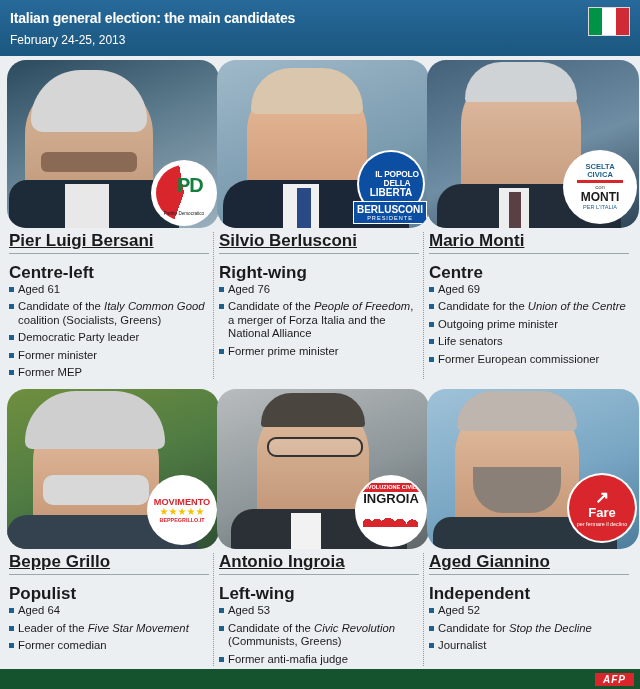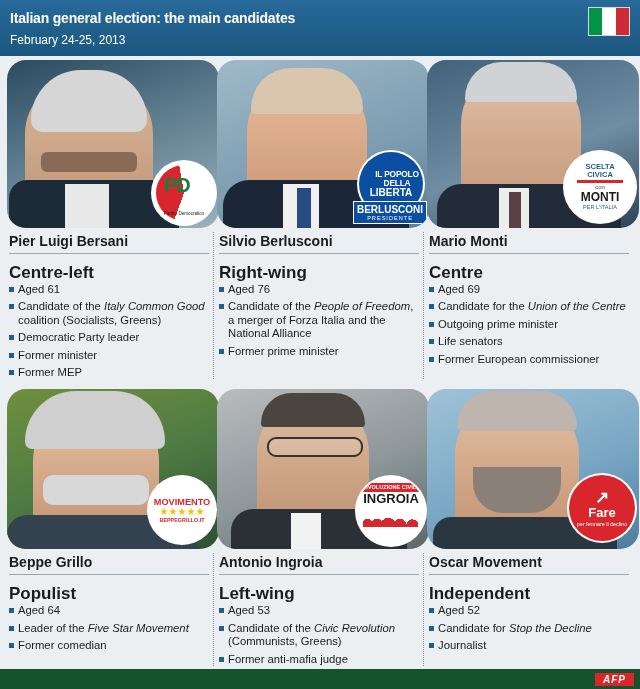--- a/index.html
+++ b/index.html
@@ -69,24 +69,25 @@
     height:6px;
   }
   .photo{
     position:relative;
     width:212px;height:168px;
     overflow:hidden;
     background:#6b7b86;
     border-radius:19px;
   }
   .name{
-    font-size:14px;
+    font-size:17px;
     font-weight:bold;
     margin:5px 0 4px 2px;
     line-height:16px;
+    text-decoration:underline;
   }
   .rule{
     border-top:1px solid #9aa7ae;
     margin:0 2px 4px 2px;
   }
   .align{
     font-size:17px;
     margin:12px 0 4px 2px;
     line-height:13px;
     font-weight:bold;
@@ -134,21 +135,21 @@
     flex-direction:column;
   }
   .pd-inner{
     width:56px;height:56px;border-radius:50%;
     background:conic-gradient(from 200deg,#d8262c 0deg 150deg,#ffffff 150deg 360deg);
     display:flex;align-items:center;justify-content:center;
     position:relative;
   }
   .pd-letters{
     font-size:20px;font-weight:bold;color:#15803d;
-    position:absolute;top:9px;left:8px;letter-spacing:-1px;
+    position:absolute;top:9px;left:21px;letter-spacing:-1px;
   }
   .pd-cap{
     position:absolute;bottom:5px;left:0;right:0;
     font-size:4.6px;text-align:center;color:#222;
   }
   .logo.pdl{
     width:64px;height:64px;
     right:6px;bottom:12px;
     background:#0c4ea2;
     color:#fff;
@@ -397,21 +398,21 @@
         <div style="position:absolute;left:28px;top:8px;width:124px;height:152px;border-radius:58px 58px 16px 16px;background:linear-gradient(#e4c0a2,#bf9070);"></div>
         <div style="position:absolute;left:30px;top:2px;width:120px;height:40px;border-radius:58px 58px 8px 8px;background:#bdb5ae;"></div>
         <div style="position:absolute;left:46px;top:78px;width:88px;height:46px;background:#8a8078;border-radius:0 0 30px 30px;"></div>
         <div style="position:absolute;left:6px;top:128px;width:184px;height:34px;background:#2a3640;border-radius:18px 18px 0 0;"></div>
         <div class="logo fare">
           <span class="fare-arrow">↗</span>
           <span class="fare-t">Fare</span>
           <span class="fare-s">per fermare il declino</span>
         </div>
       </div>
-      <div class="name">Oscar Movement</div>
+      <div class="name">Aged Giannino</div>
       <div class="rule"></div>
       <div class="align">Independent</div>
       <ul class="facts">
         <li>Aged 52</li>
         <li>Candidate for <em>Stop the Decline</em></li>
         <li>Journalist</li>
       </ul>
     </div>
 
   </div>

